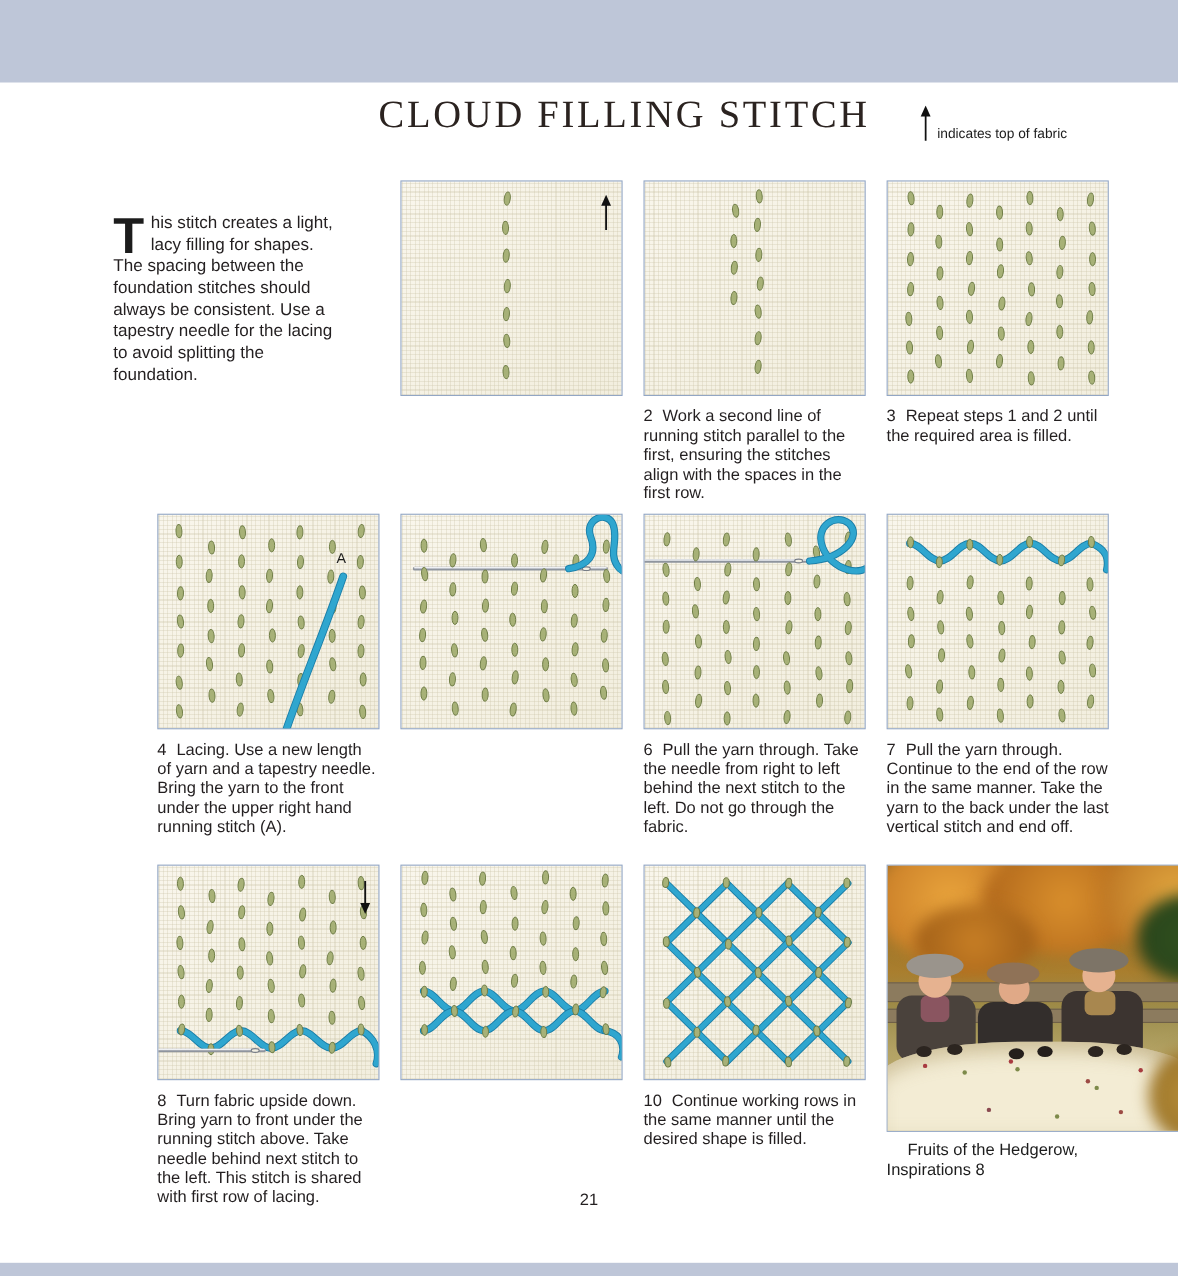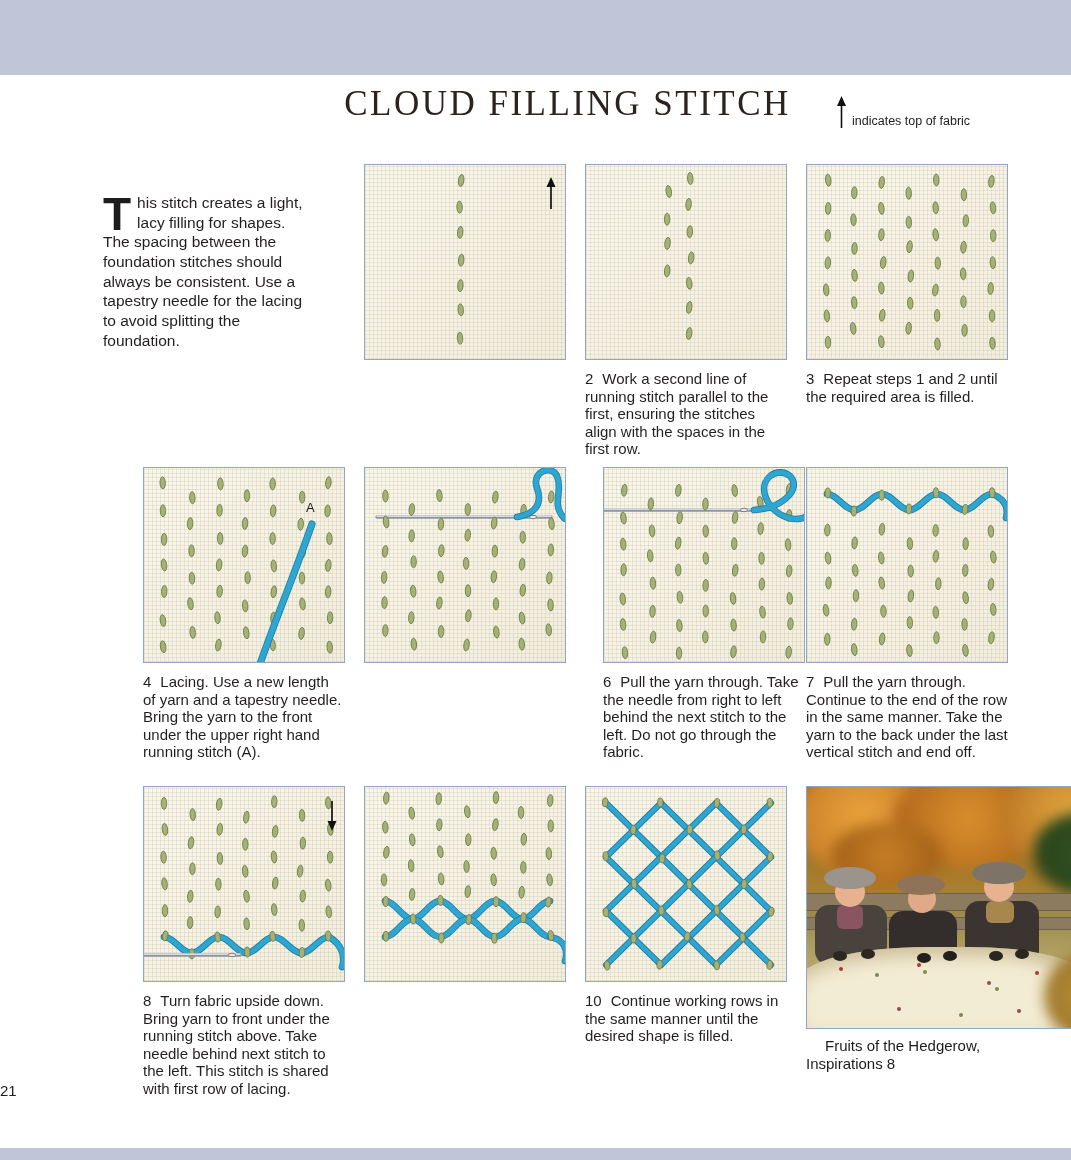--- a/index.html
+++ b/index.html
@@ -34,21 +34,21 @@
   .kid-part{position:absolute;}
   .blanket{position:absolute;left:-8px;right:28px;top:160px;bottom:-12px;background:#f3ecd4;
            border-radius:45% 40% 0 0/36% 30% 0 0;
            box-shadow:inset 0 10px 16px rgba(176,155,104,.45), inset -14px -4px 18px rgba(176,155,104,.35);}
   .emb{position:absolute;width:4px;height:4px;border-radius:50%;background:#a83a40;
        box-shadow:36px 6px 0 #7d8a4a, 78px -4px 0 #a83a40, 84px 3px 0 #7d8a4a,
                   148px 14px 0 #9c4a44, 156px 20px 0 #7d8a4a, 196px 4px 0 #a83a40,
                   58px 40px 0 #8a4a50, 120px 46px 0 #7d8a4a, 178px 42px 0 #9c4a44;}
   .kids-cap{margin-top:8px;font-size:15px;line-height:1.2;color:#1d1d1d;}
   .kids-cap .it{margin-left:19px;}
-  .pageno{position:absolute;top:1082px;left:0;width:100%;text-align:left;font-size:15px;}
+  .pageno{position:absolute;top:1082px;left:0;width:100%;text-align:center;font-size:15px;}
 </style>
 </head>
 <body>
 
 <div class="page">
   <div class="band band-top"></div>
 
   <h1 class="title">CLOUD FILLING STITCH</h1>
 
   <div class="legend">
@@ -256,21 +256,21 @@
           <ellipse cx="186.43933696366003" cy="55.77415231453051" rx="2.7" ry="6" fill="#a7b177" stroke="#6f7d46" stroke-width="0.9" transform="rotate(-5.484482620260678 185 55)"></ellipse>
           <ellipse cx="185.83536671615002" cy="81.87161836766609" rx="2.7" ry="6" fill="#a7b177" stroke="#6f7d46" stroke-width="0.9" transform="rotate(2.573685234761797 185 82)"></ellipse>
           <ellipse cx="184.4077935962123" cy="109.95681871058696" rx="2.7" ry="6" fill="#a7b177" stroke="#6f7d46" stroke-width="0.9" transform="rotate(3.638293129923113 185 109)"></ellipse>
           <ellipse cx="185.5009207339117" cy="136.95291138335233" rx="2.7" ry="6" fill="#a7b177" stroke="#6f7d46" stroke-width="0.9" transform="rotate(-3.840070619713515 185 136)"></ellipse>
           <ellipse cx="183.82775128754292" cy="161.67970630526543" rx="2.7" ry="6" fill="#a7b177" stroke="#6f7d46" stroke-width="0.9" transform="rotate(-5.241903943591751 185 163)"></ellipse>
           <path d="M 152,49 C 170,46 178,36 172,20 C 166,4 186,-4 192,8 C 198,22 188,34 196,46 C 202,56 212,52 214,40" fill="none" stroke="#1b7ea8" stroke-width="6.6" stroke-linecap="round"></path>
           <path d="M 152,49 C 170,46 178,36 172,20 C 166,4 186,-4 192,8 C 198,22 188,34 196,46 C 202,56 212,52 214,40" fill="none" stroke="#2fa6cf" stroke-width="5" stroke-linecap="round"></path>
         </svg>
       </div>
   </figure>
-  <figure class="fig" style="left:563px;top:451px">
+  <figure class="fig" style="left:545px;top:451px">
     <div class="photo">
         <svg width="200" height="194" viewBox="0 0 200 194">
           <g>
             <line x1="-6" y1="42" x2="152" y2="42" stroke="#8f959e" stroke-width="3.4" stroke-linecap="round"></line>
             <line x1="-6" y1="41.1" x2="152" y2="41.1" stroke="#eef0f3" stroke-width="1.3" stroke-linecap="round"></line>
             <ellipse cx="140" cy="42" rx="3.6" ry="1.7" fill="#f2efe2" stroke="#767c86" stroke-width="1"></ellipse>
           </g>
           <ellipse cx="20.34234817656761" cy="22.244879420501093" rx="2.7" ry="6" fill="#a7b177" stroke="#6f7d46" stroke-width="0.9" transform="rotate(5.0821940445457585 20 22)"></ellipse>
           <ellipse cx="19.379976505726518" cy="49.97979043531086" rx="2.7" ry="6" fill="#a7b177" stroke="#6f7d46" stroke-width="0.9" transform="rotate(-7.041566371917725 20 49)"></ellipse>
           <ellipse cx="19.248476541339187" cy="76.0852538207655" rx="2.7" ry="6" fill="#a7b177" stroke="#6f7d46" stroke-width="0.9" transform="rotate(-4.143699144595303 20 76)"></ellipse>

